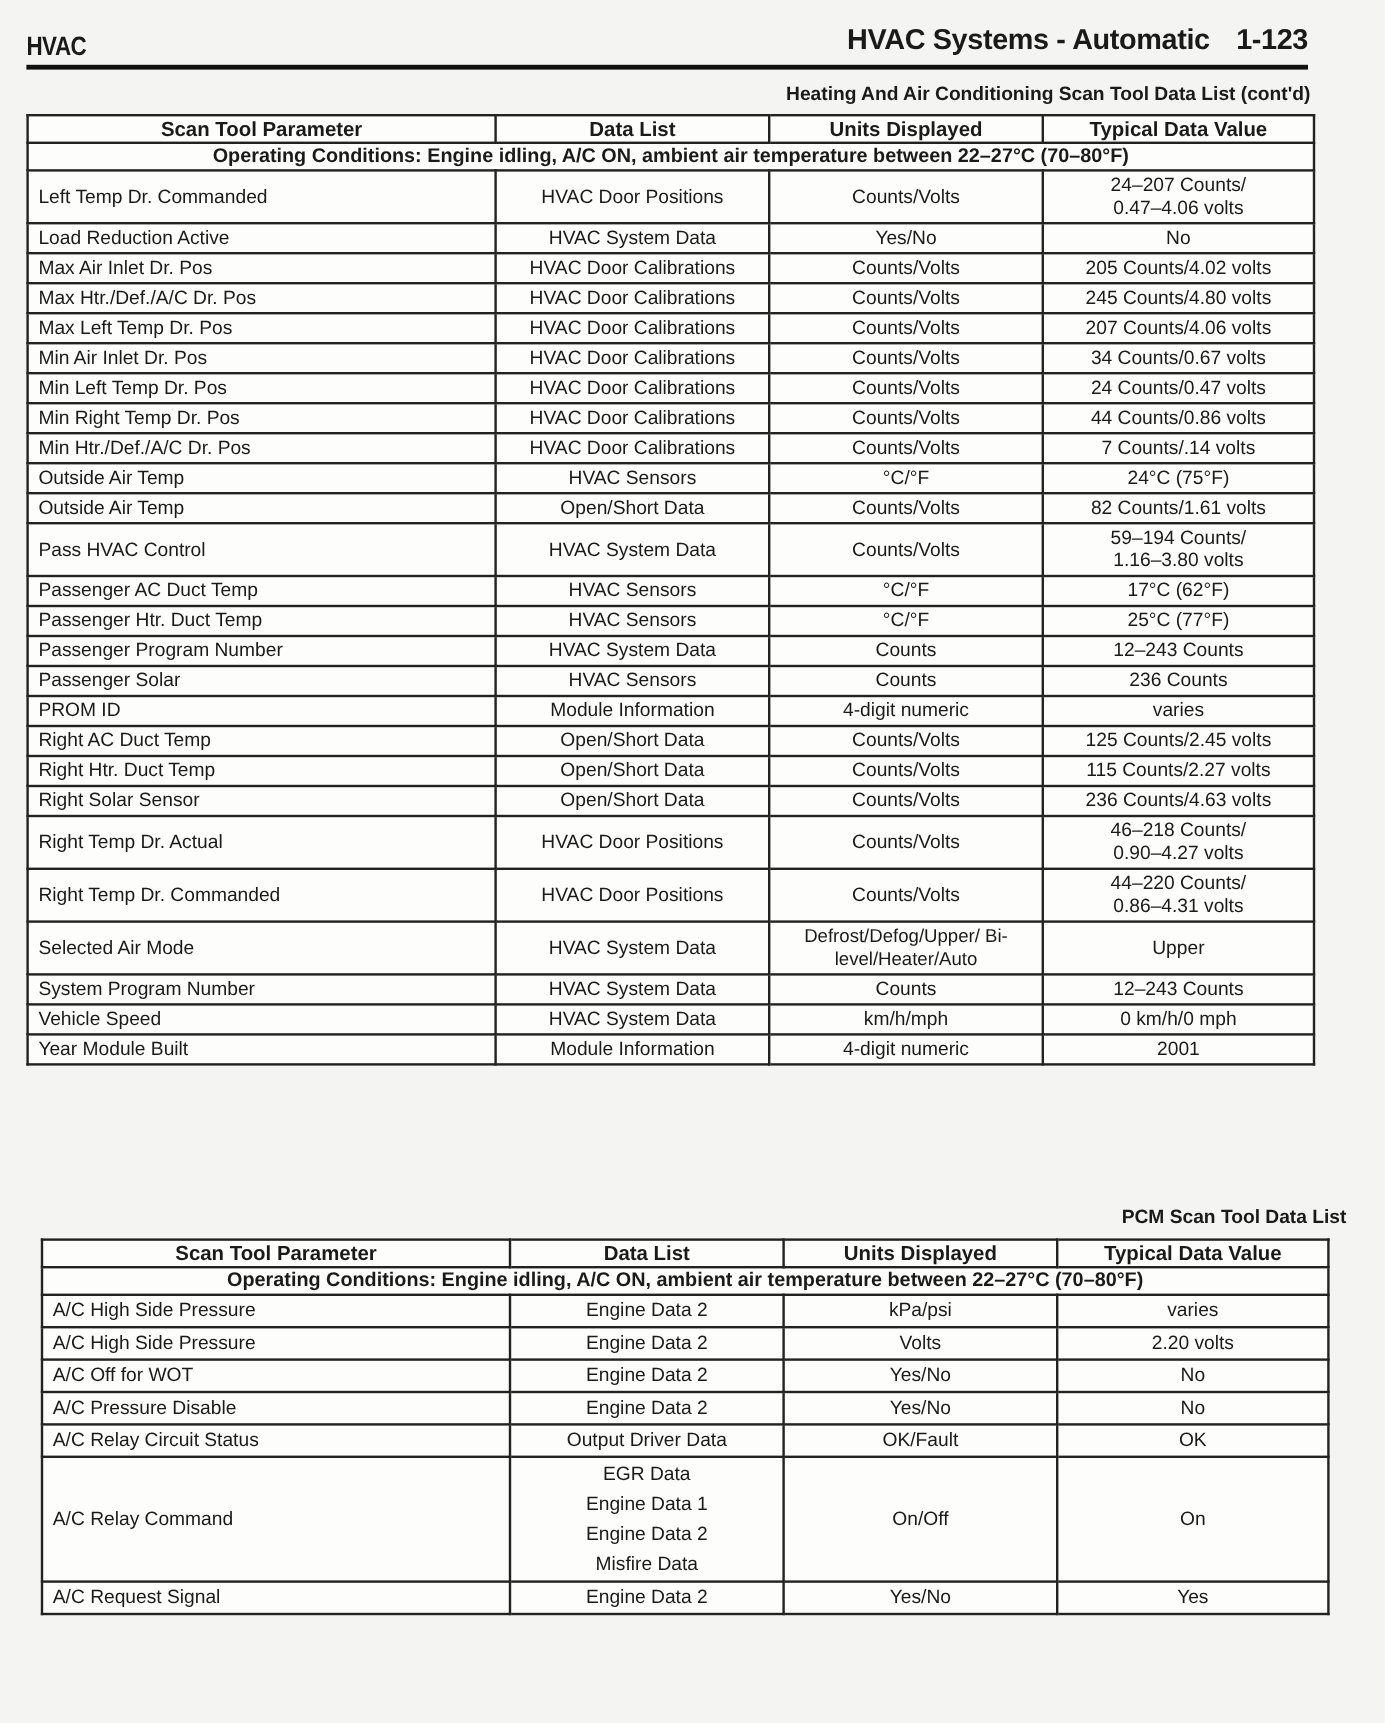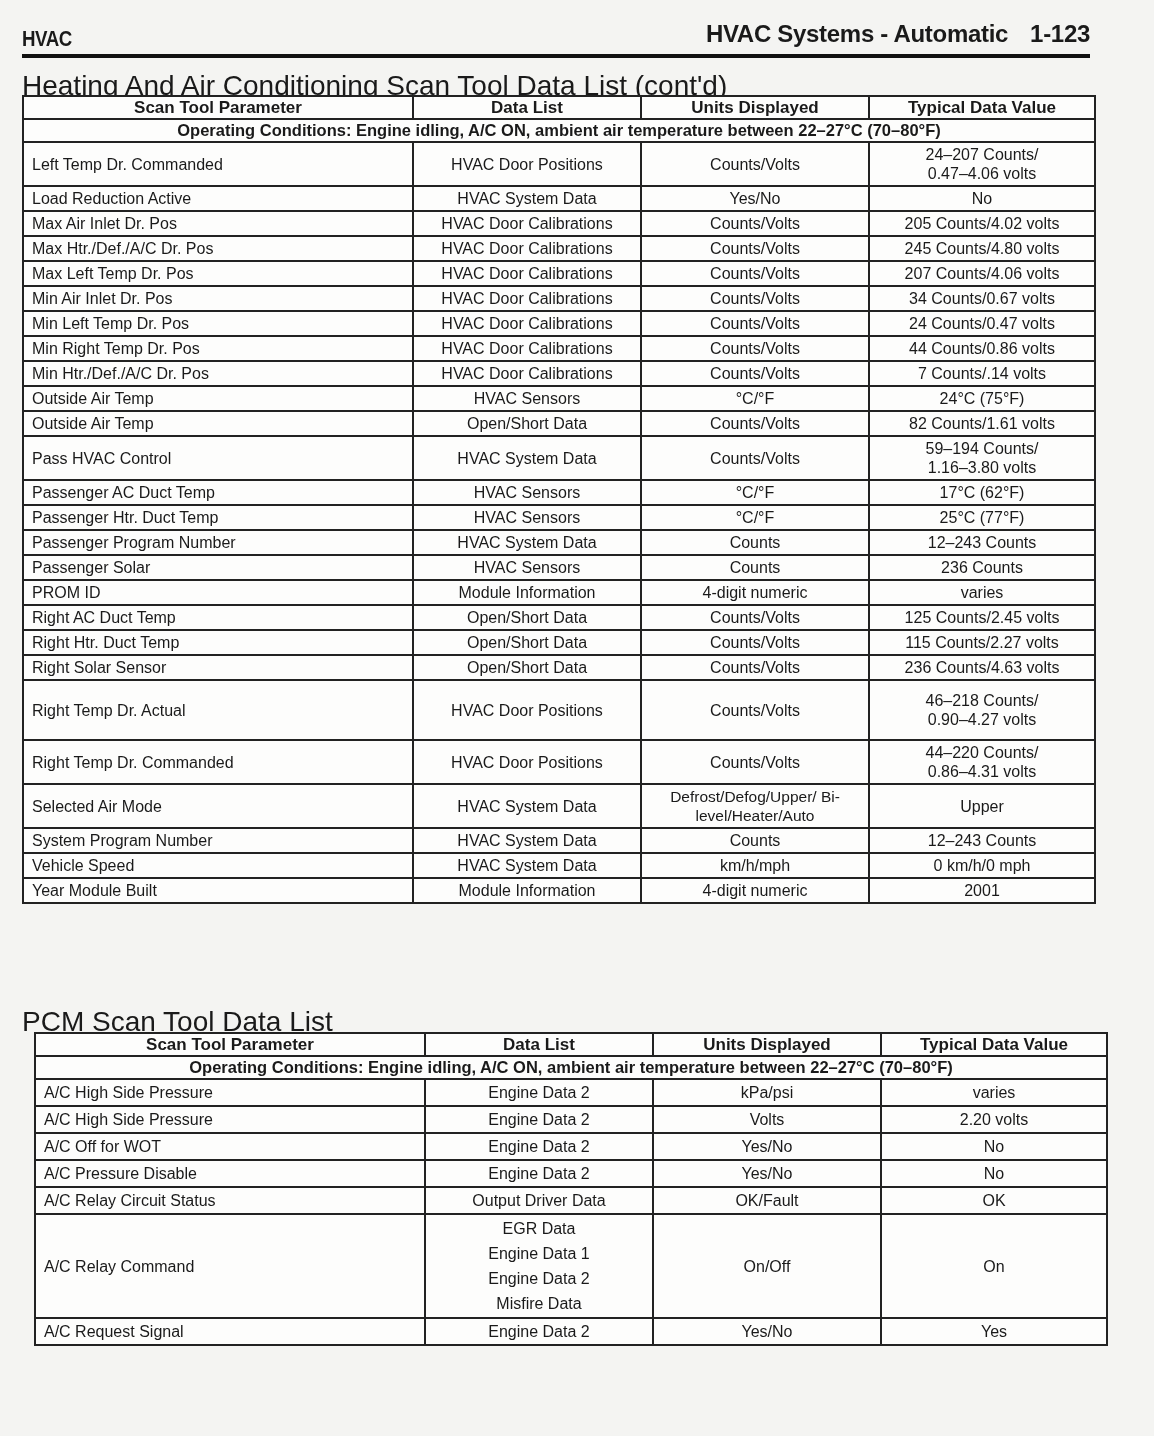--- a/index.html
+++ b/index.html
@@ -19,22 +19,22 @@
       position: absolute; left: 0; top: 8px;
       font-size: 22px; font-weight: bold; letter-spacing: -0.5px;
       transform: scaleX(0.85); transform-origin: left;
     }
     .header-right {
       position: absolute; right: 0; top: 2px;
       font-size: 24px; font-weight: bold; letter-spacing: -0.3px;
     }
     .header-right .page-num { margin-left: 22px; }
     .section-title {
-      position: absolute; text-align: left;
-      font-size: 28px; font-weight: normal;
+      position: absolute; text-align: right;
+      font-size: 16px; font-weight: bold;
     }
     table.data {
       position: absolute;
       border-collapse: collapse;
       background: #fdfdfc;
       table-layout: fixed;
       border: 2px solid #111;
     }
     table.data td, table.data th {
       border: 2px solid #222;
@@ -236,21 +236,21 @@
         </td>
       </tr>
       <tr style="height: 25px;">
         <td class="param">Right Solar Sensor</td>
         <td>Open/Short Data</td>
         <td>Counts/Volts</td>
         <td>
           <span class="multi">236 Counts/4.63 volts</span>
         </td>
       </tr>
-      <tr style="height: 60px;">
+      <tr style="height: 44px;">
         <td class="param">Right Temp Dr. Actual</td>
         <td>HVAC Door Positions</td>
         <td>Counts/Volts</td>
         <td>
           <span class="multi">46–218 Counts/</span>
           <span class="multi">0.90–4.27 volts</span>
         </td>
       </tr>
       <tr style="height: 44px;">
         <td class="param">Right Temp Dr. Commanded</td>

